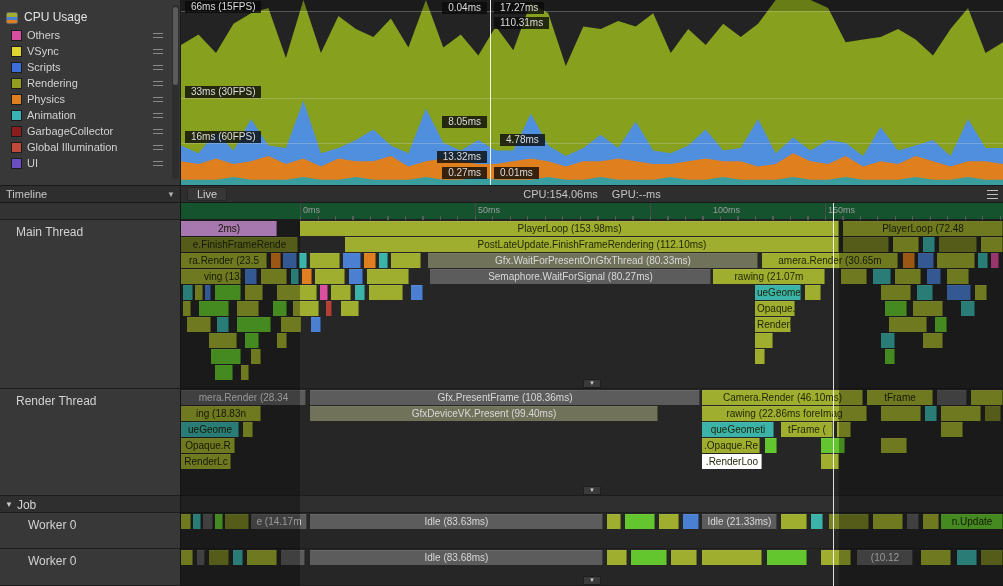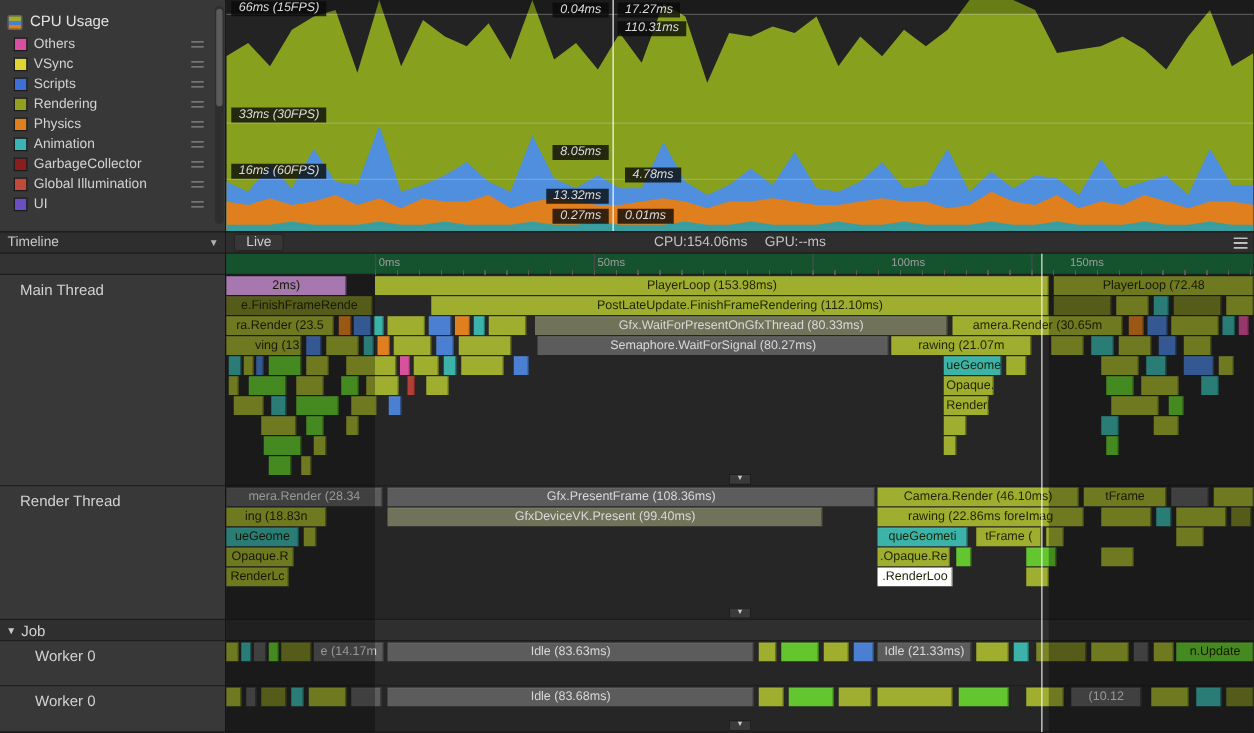--- a/index.html
+++ b/index.html
@@ -24,21 +24,21 @@
   .grip{margin-left:auto;margin-right:6px;width:10px;height:5px;
         border-top:1px solid #8a8a8a;border-bottom:1px solid #8a8a8a;}
   .legend-sb{position:absolute;right:2px;top:5px;width:7px;height:174px;background:#2e2e2e;border-radius:3px;}
   .legend-sb .thumb{position:absolute;top:2px;left:1px;width:5px;height:78px;background:#5b5b5b;border-radius:3px;}
 
   .chart-area{position:relative;width:822px;height:185px;background:#232323;overflow:hidden;}
   .chart-area svg{position:absolute;left:0;top:0;width:822px;height:185px;}
   .chart-topband{position:absolute;left:0;top:0;width:100%;height:11px;background:rgba(0,0,0,.22);}
   .guide-line{position:absolute;left:0;width:100%;height:1px;background:rgba(220,220,220,.28);}
   .chart-tag{position:absolute;background:rgba(10,10,10,.8);color:#dcdcdc;font-size:10px;
-             line-height:12px;padding:0 6px;white-space:nowrap;font-style:italic;}
+             line-height:12px;padding:0 6px;white-space:nowrap;}
   .chart-cursor{position:absolute;top:0;width:1px;height:185px;background:rgba(255,255,255,.9);}
 
   
   .toolbar{position:relative;height:18px;background:#2e2e2e;font-size:11px;
            box-shadow:inset 0 1px 0 #191919, inset 0 -1px 0 #191919;}
   .tb-view{position:absolute;left:0;top:0;width:181px;height:18px;display:flex;align-items:center;
            justify-content:space-between;padding:0 6px;box-shadow:inset -1px 0 0 #191919;cursor:default;}
   .dd-arrow{font-size:8px;color:#b0b0b0;}
   .tb-live{position:absolute;left:187px;top:2px;height:14px;line-height:13px;padding:0 9px;
            background:#373737;border:1px solid #262626;border-radius:2px;color:#cfcfcf;}
@@ -181,21 +181,21 @@
       <div class="tl-row ruler-row" style="height: 17px;">
         <div class="tl-label"></div>
         <div class="tl-track ruler">
           <div class="tick-line" style="left: 119px;"></div>
           <div class="tick-label" style="left: 122px;">0ms</div>
           <div class="tick-line" style="left: 294px;"></div>
           <div class="tick-label" style="left: 297px;">50ms</div>
           <div class="tick-line" style="left: 469px;"></div>
           <div class="tick-label" style="left: 484px; margin-left: 48px;">100ms</div>
           <div class="tick-line" style="left: 644px;"></div>
-          <div class="tick-label" style="left: 647px; margin-left: 28px;">150ms</div>
+          <div class="tick-label" style="left: 647px;">150ms</div>
         </div>
       </div>
       <div class="tl-row" style="height: 169px;">
         <div class="tl-label">
           <span class="thread-name" style="padding-left: 16px;">Main Thread</span>
         </div>
         <div class="tl-track">
           <div class="blk" style="left: 0px; width: 96px; top: 1px; background: #f0abfc; color: rgb(31, 36, 5);">2ms)</div>
           <div class="blk" style="left: 119px; width: 539px; top: 1px; background: rgb(159, 174, 46); color: rgb(31, 36, 5);">PlayerLoop (153.98ms)</div>
           <div class="blk" style="left: 662px; width: 160px; top: 1px; background: rgb(159, 174, 46); color: rgb(31, 36, 5);">PlayerLoop (72.48</div>

